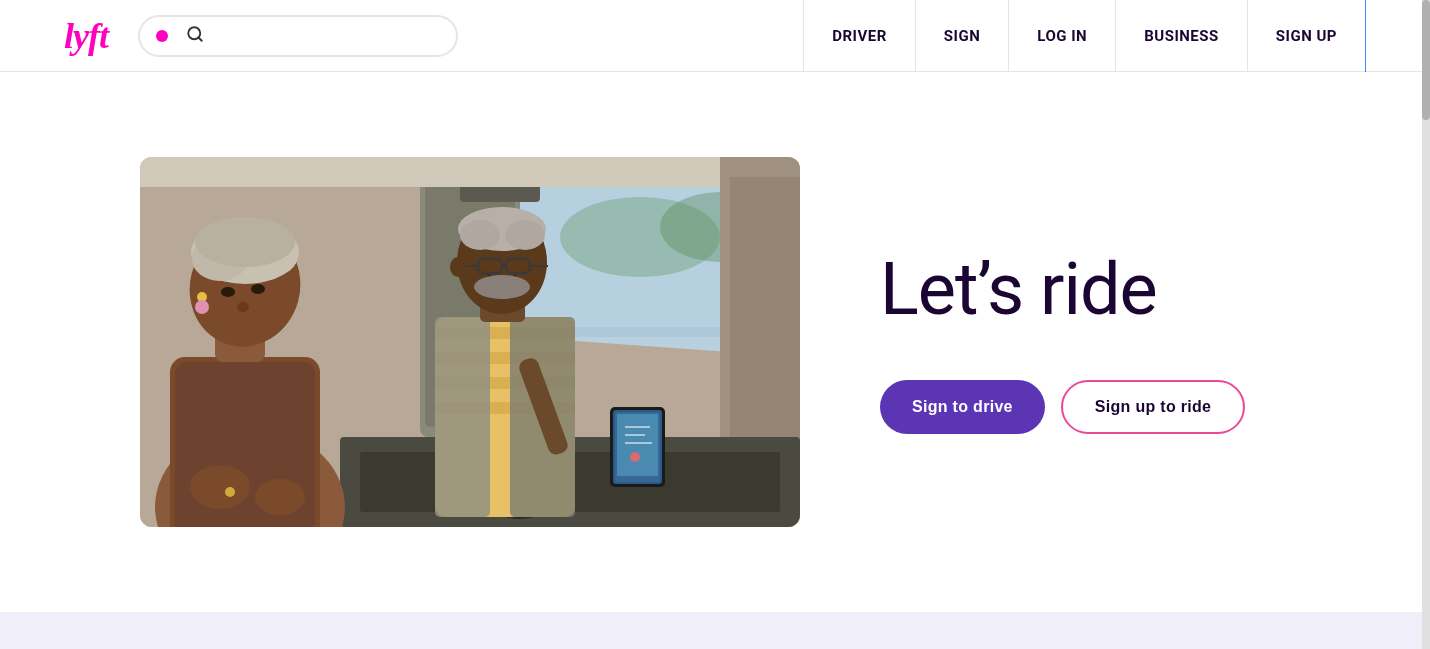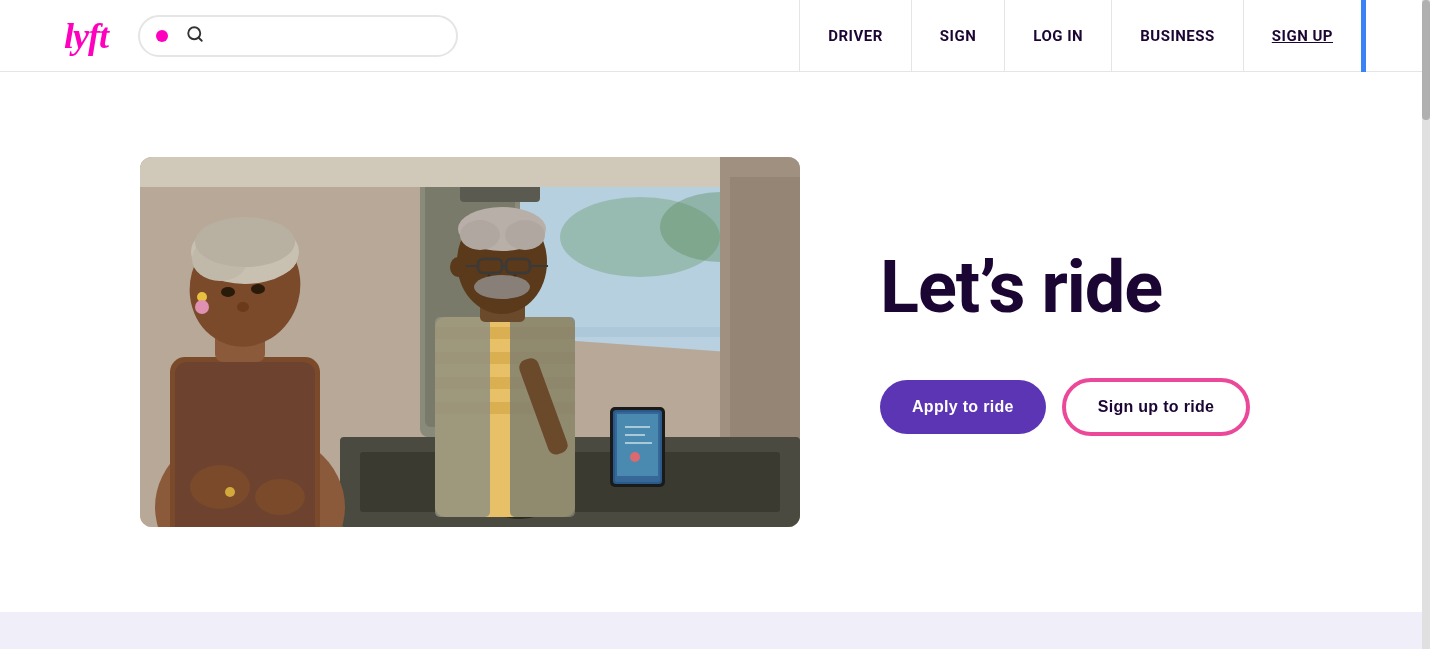--- a/index.html
+++ b/index.html
@@ -105,22 +105,21 @@
       font-size: 15px;
       font-weight: 700;
       color: #1a0533;
       cursor: pointer;
       text-decoration: none;
       border-left: 1px solid #e5e5e5;
       letter-spacing: 0.5px;
     }
 
     .nav-item.last {
-      border-right: 5px solid #3b82f6;
-      text-decoration: underline;
+      border-right: 1px solid #3b82f6;
     }
 
     
     .scrollbar-track {
       position: fixed;
       right: 0;
       top: 0;
       width: 8px;
       height: 100%;
       background: #e0e0e0;
@@ -153,21 +152,21 @@
     }
 
     
     .hero-text {
       flex: 1;
       padding-left: 80px;
     }
 
     .hero-headline {
       font-size: 72px;
-      font-weight: 700;
+      font-weight: 400;
       color: #1a0533;
       line-height: 1.1;
       margin-bottom: 50px;
       letter-spacing: -1px;
     }
 
     .hero-buttons {
       display: flex;
       gap: 16px;
       align-items: center;
@@ -181,21 +180,21 @@
       padding: 18px 32px;
       font-size: 16px;
       font-weight: 700;
       cursor: pointer;
       letter-spacing: 0.3px;
     }
 
     .btn-secondary {
       background: #fff;
       color: #1a0533;
-      border: 4px solid #ec4899;
+      border: 2px solid #ec4899;
       border-radius: 30px;
       padding: 16px 32px;
       font-size: 16px;
       font-weight: 700;
       cursor: pointer;
       letter-spacing: 0.3px;
     }
 
     
     .footer-section {
@@ -345,19 +344,19 @@
       <ellipse cx="140" cy="340" rx="25" ry="18" fill="#7a4a2a"></ellipse>
 
       <circle cx="90" cy="335" r="5" fill="#e8c040" opacity="0.8"></circle>
     </svg>
   </div>
 
   <div class="hero-text">
     <h1 class="hero-headline">Let’s ride</h1>
 
     <div class="hero-buttons">
-      <button class="btn-primary">Apply to ride</button>
+      <button class="btn-primary">Sign to drive</button>
       <button class="btn-secondary">Sign up to ride</button>
     </div>
   </div>
 </main>
 
 <div class="footer-section"></div>
 
 </body></html>

